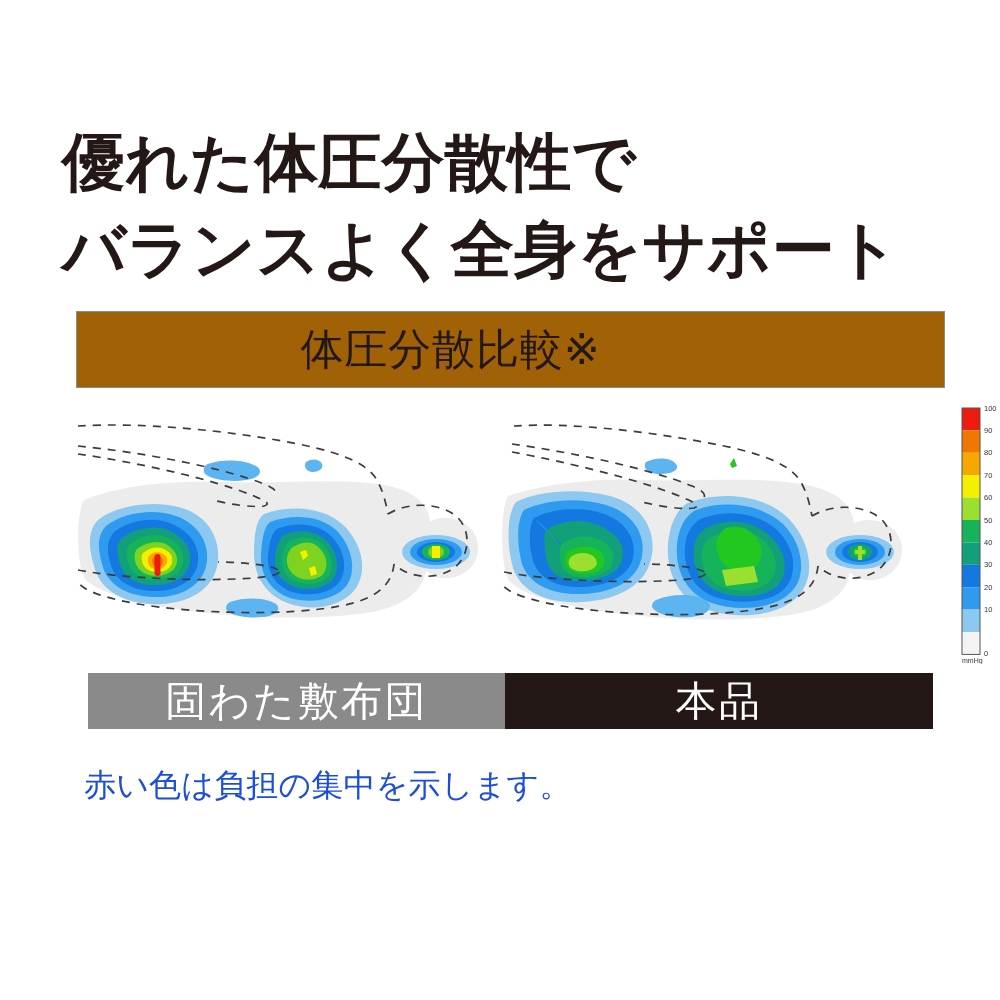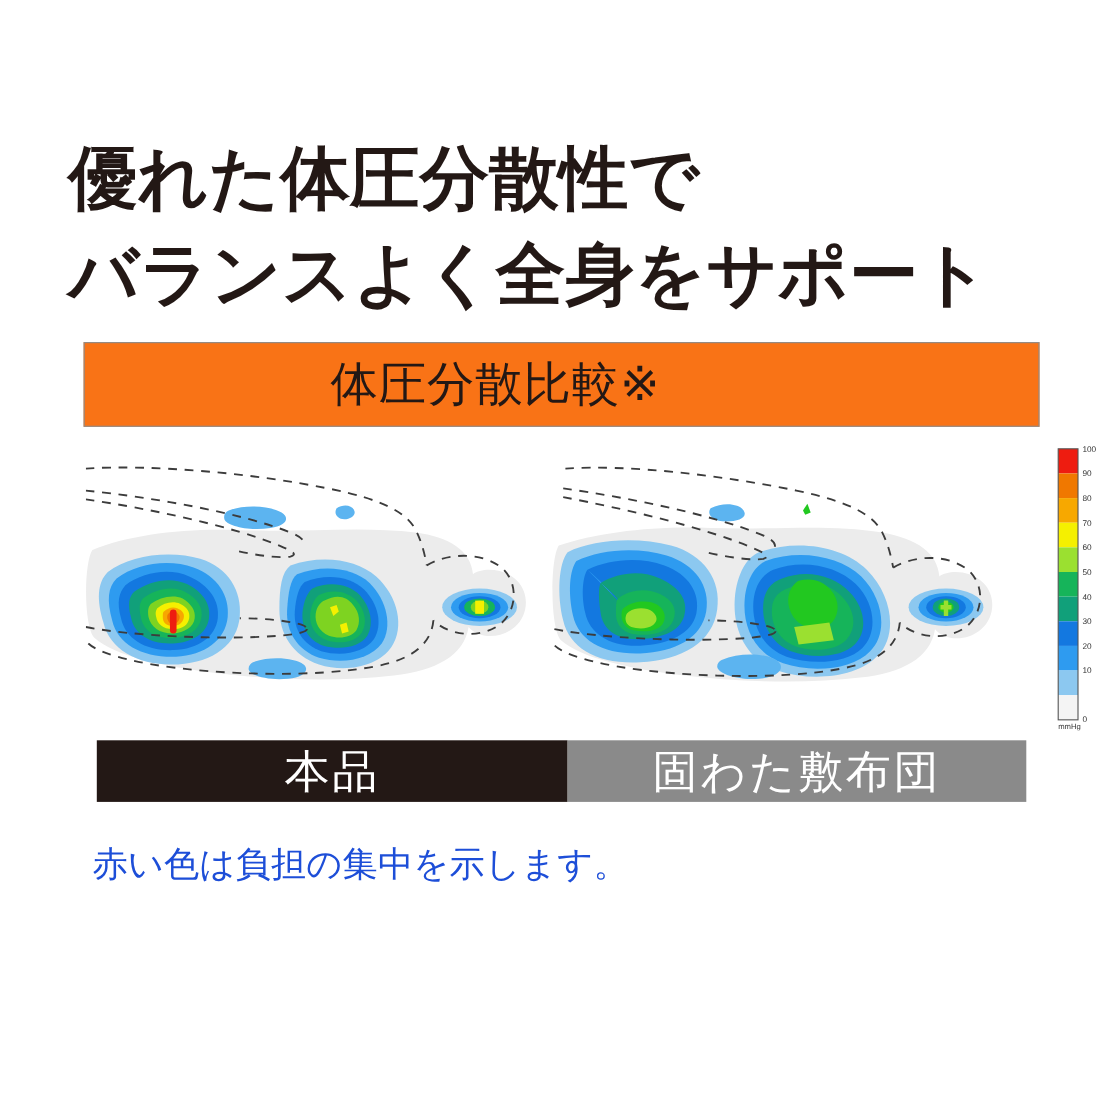--- a/index.html
+++ b/index.html
@@ -36,21 +36,21 @@
 
   
   .subtitle-box {
     position: absolute;
     left: 76px;
     top: 311px;
     width: 869px;
     height: 77px;
     box-sizing: border-box;
     border: 1.6px solid #8c8c8c;
-    background: #f97316;
+    background: #a16207;
   }
   .subtitle-text {
     position: absolute;
     left: 0; right: 0;
     top: 50%;
     transform: translateY(-50%);
     text-align: center;
     font-size: 43px;
     font-weight: 500;
     letter-spacing: 0.02em;
@@ -308,25 +308,25 @@
         <text x="28" y="165">30</text>
         <text x="28" y="188">20</text>
         <text x="28" y="210">10</text>
         <text x="28" y="254">0</text>
       </g>
       <text x="6" y="261" font-family="Liberation Sans, sans-serif" font-size="7" fill="#333">mmHg</text>
     </svg>
   </div>
 
   <div class="label-bars">
+    <div class="label-bar label-bar-a">
+      <span>固わた敷布団</span>
+    </div>
     <div class="label-bar label-bar-b">
       <span>本品</span>
     </div>
-    <div class="label-bar label-bar-a">
-      <span>固わた敷布団</span>
-    </div>
   </div>
 
   <div class="footnote">
     <div>赤い色は負担の集中を示します。</div>
   </div>
 
 </div>
 
 </body></html>

